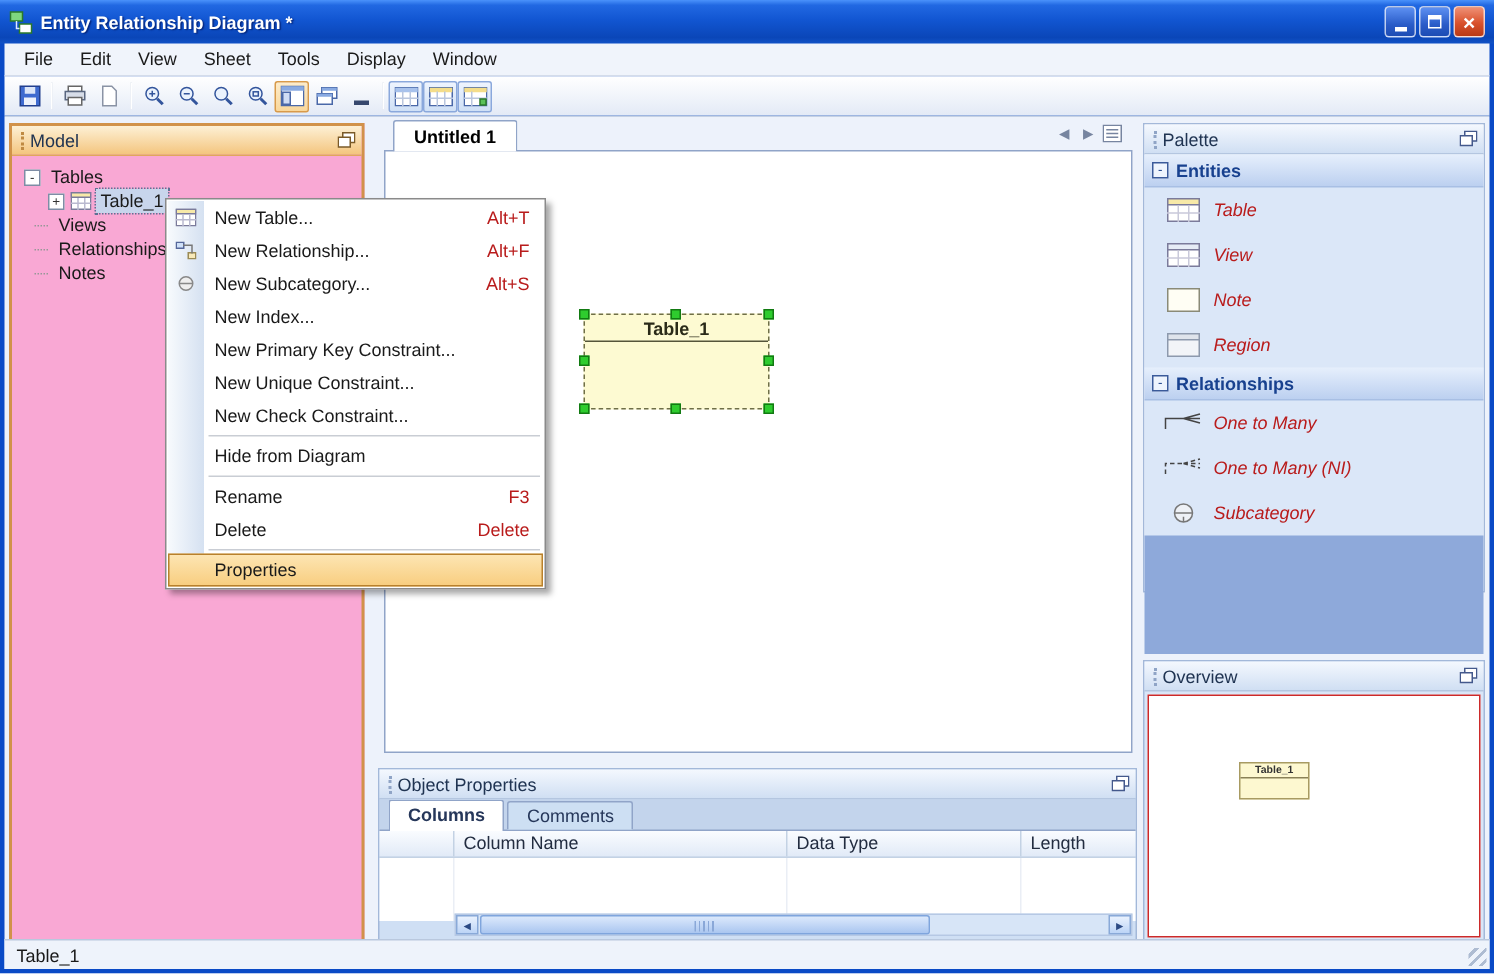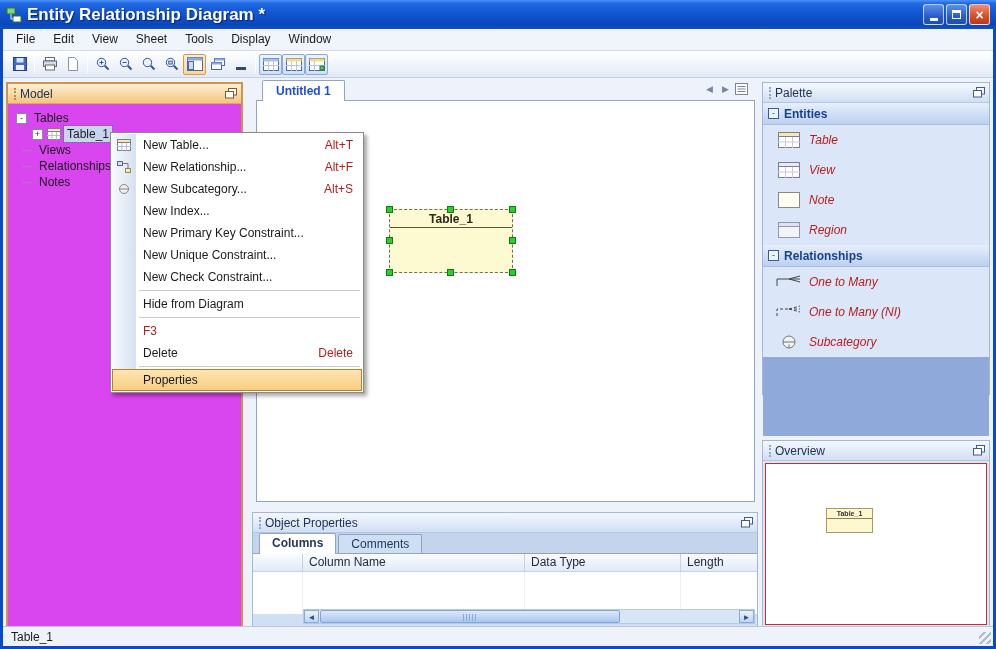--- a/index.html
+++ b/index.html
@@ -6,21 +6,21 @@
   html,body { width: 996px; height: 649px; }
   body { font-family: "Liberation Sans", sans-serif; font-size: 12px; color: #1a1a1a; cursor: default; }
 
   .window { position: relative; width: 996px; height: 649px; background: #0a4ac6; overflow: hidden; }
   .client-bg { position: absolute; left: 3px; top: 78px; right: 3px; bottom: 3px; background: #edf2fb; }
 
   
   .titlebar { position: absolute; left: 0; top: 0; right: 0; height: 29px;
     background: linear-gradient(180deg,#4a92fb 0%,#2168e2 12%,#1256d2 45%,#0a46b8 86%,#1152c6 100%);
     display: flex; align-items: center; padding: 0 6px; }
-  .titlebar .title { color: #fff; font-weight: bold; font-size: 17px; margin-left: 5px;
+  .titlebar .title { color: #fff; font-weight: bold; font-size: 12px; margin-left: 5px;
     text-shadow: 1px 1px 1px #05257a; flex: 1; white-space: nowrap; }
   .win-buttons { display: flex; gap: 2px; }
   .win-btn { width: 21px; height: 21px; border-radius: 3px; border: 1px solid rgba(255,255,255,.7);
     background: linear-gradient(#5d90f2,#2a5cc8 60%,#1c4cb4); display: flex; align-items: center; justify-content: center; }
   .win-btn.close { background: linear-gradient(#ef9075,#d9512c 55%,#b93a16); }
   .glyph-min { width: 8px; height: 3px; background: #fff; margin-top: 9px; }
   .glyph-max { width: 9px; height: 9px; border: 1px solid #fff; border-top: 3px solid #fff; }
   .glyph-close { color: #fff; font-weight: bold; font-size: 14px; line-height: 14px; }
 
   
@@ -38,21 +38,21 @@
 
   
   .panel { position: absolute; border: 1px solid #a3b8d9; background: #fff; }
   .panel-header { height: 20px; display: flex; align-items: center; padding: 0 4px;
     background: linear-gradient(#f4f8fe,#d0dff3); border-bottom: 1px solid #b4c6e0; }
   .panel-title { flex: 1; color: #203452; margin-left: 3px; }
   .grip { width: 3px; height: 12px; border-left: 2px dotted #8fa4c6; margin-left: 2px; }
   .float-ico { width: 12px; height: 11px; }
 
   
-  .model-panel { border: 2px solid #d1924a; background: #d946ef; }
+  .model-panel { border: 2px solid #d1924a; background: #f9a8d4; }
   .model-panel .panel-header { background: linear-gradient(#fdf0d5,#f4c57e); border-bottom: 1px solid #e0a85c; }
   .model-panel .grip { border-left-color: #c08a42; }
 
   .tree { padding: 6px 4px; }
   .tree-row { height: 16px; display: flex; align-items: center; white-space: nowrap; }
   .expander { width: 11px; height: 11px; border: 1px solid #7e8da5; background: #fff;
     font-size: 9px; line-height: 9px; text-align: center; color: #333; margin-right: 4px; flex: none; }
   .tree-dash { width: 9px; border-top: 1px dotted #979797; margin: 0 4px 0 3px; flex: none; }
   .tree-label { padding: 1px 3px; }
   .tree-label.selected { background: #c8d5ec; outline: 1px dotted #5f7194; }
@@ -67,21 +67,21 @@
     display: flex; z-index: 1; }
   .cm-label { flex: 1; white-space: nowrap; }
   .cm-shortcut { color: #b91c1c; }
   .cm-icon { position: absolute; left: 5px; top: 5px; display: flex; }
   .cm-sep { height: 1px; background: #c9cdd4; margin: 2px 2px 2px 27px; }
   .cm-item.highlighted { background: linear-gradient(#fde6b5,#f8cd7e); outline: 1px solid #b8802c; outline-offset: -1px; }
 
   
   .doc-tab { position: absolute; left: 262px; top: 80px; height: 21px; z-index: 2;
     background: #fff; border: 1px solid #90a4c8; border-bottom: none; border-radius: 2px 2px 0 0;
-    padding: 0 13px; line-height: 20px; font-weight: bold; color: #1d4ed8; }
+    padding: 0 13px; line-height: 20px; font-weight: bold; color: #000000; }
   .tab-nav { position: absolute; top: 83px; left: 703px; display: flex; align-items: center; gap: 3px; }
   .tab-nav .arr { font-size: 9px; color: #7785a0; width: 13px; text-align: center; }
   .canvas { position: absolute; left: 256px; top: 100px; width: 499px; height: 402px;
     background: #fff; border: 1px solid #90a4c8; }
 
   .entity { position: absolute; left: 132px; top: 108px; width: 124px; height: 64px;
     background: #fdfad2; border: 1px dashed #6f6f48; }
   .entity-title { height: 18px; line-height: 18px; text-align: center; font-weight: bold; color: #2a2a18;
     border-bottom: 1px solid #55553a; }
   .handle { position: absolute; width: 7px; height: 7px; background: #2ecc2e; border: 1px solid #127a12; z-index: 3; }
@@ -391,20 +391,21 @@
     <div class="cm-item">
       <span class="cm-label">New Check Constraint...</span>
       <span class="cm-shortcut"></span>
     </div>
     <div class="cm-sep"></div>
     <div class="cm-item">
       <span class="cm-label">Hide from Diagram</span>
     </div>
     <div class="cm-sep"></div>
     <div class="cm-item">
+      <span class="cm-label">Rename</span>
       <span class="cm-shortcut">F3</span>
     </div>
     <div class="cm-item">
       <span class="cm-label">Delete</span>
       <span class="cm-shortcut">Delete</span>
     </div>
     <div class="cm-sep"></div>
     <div class="cm-item highlighted">
       <span class="cm-label">Properties</span>
     </div>

